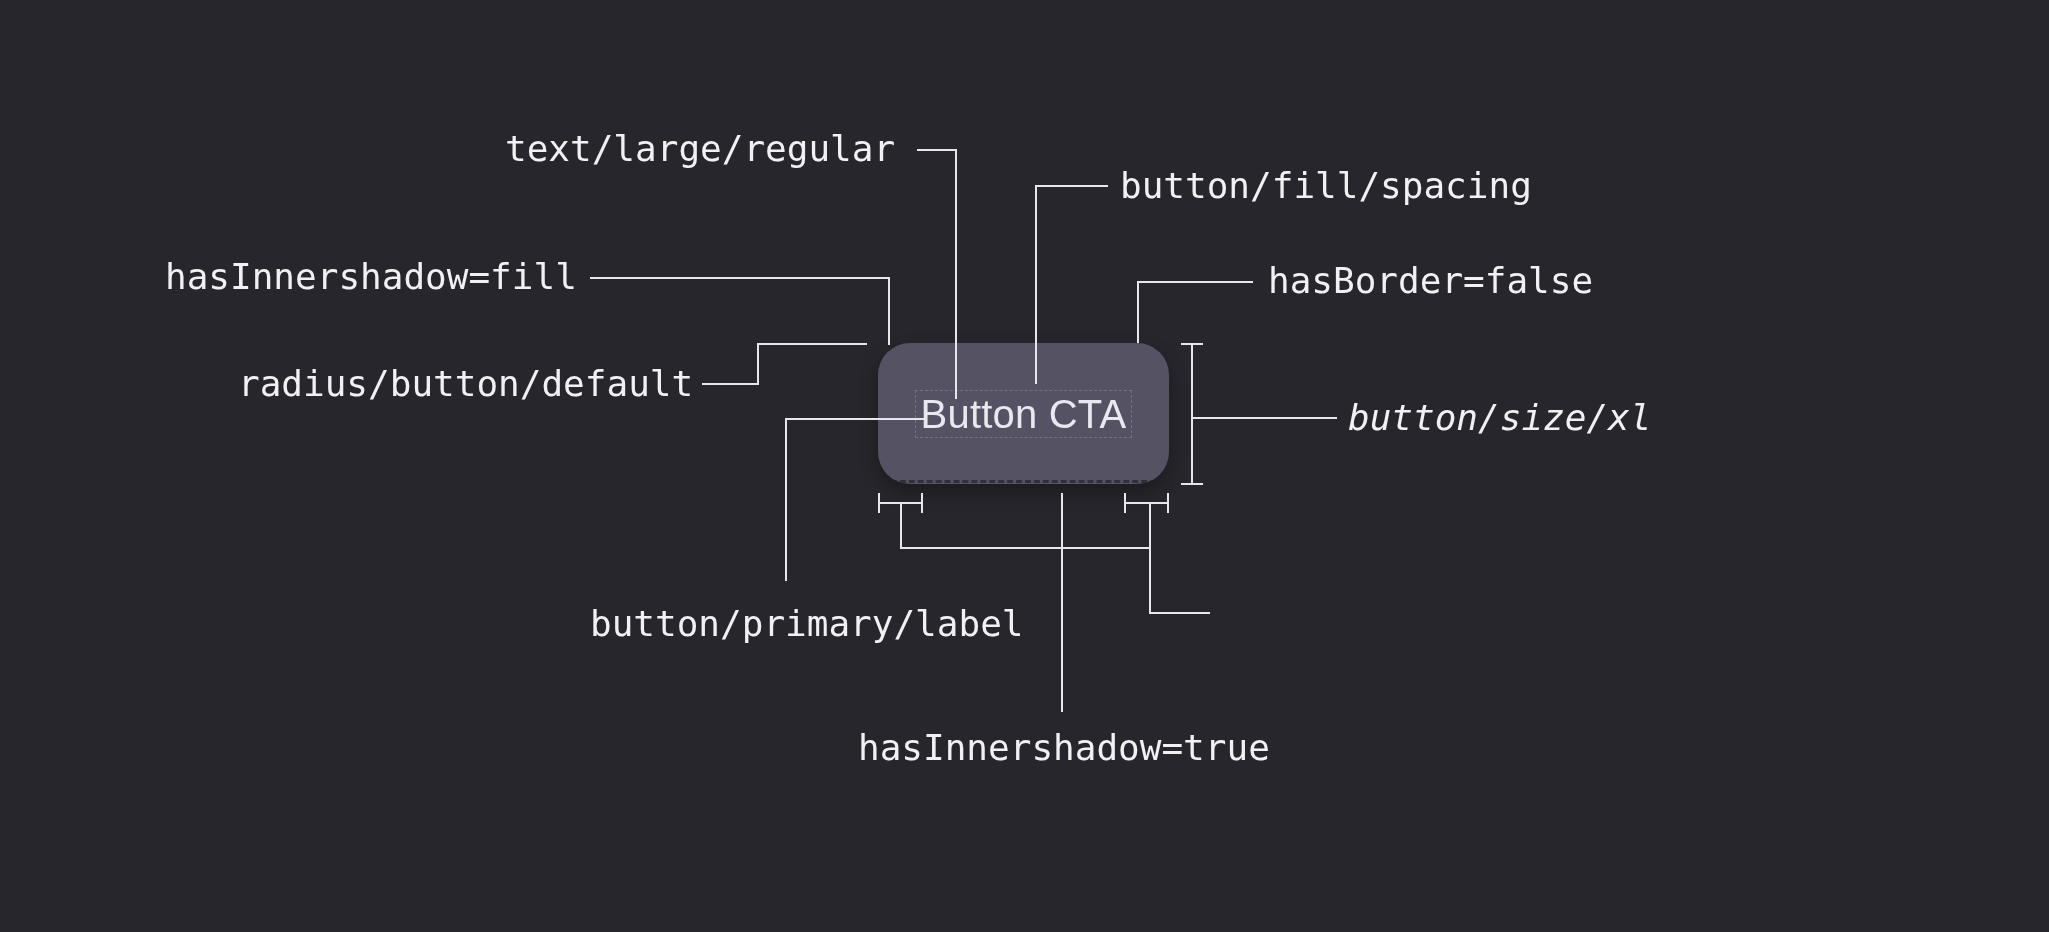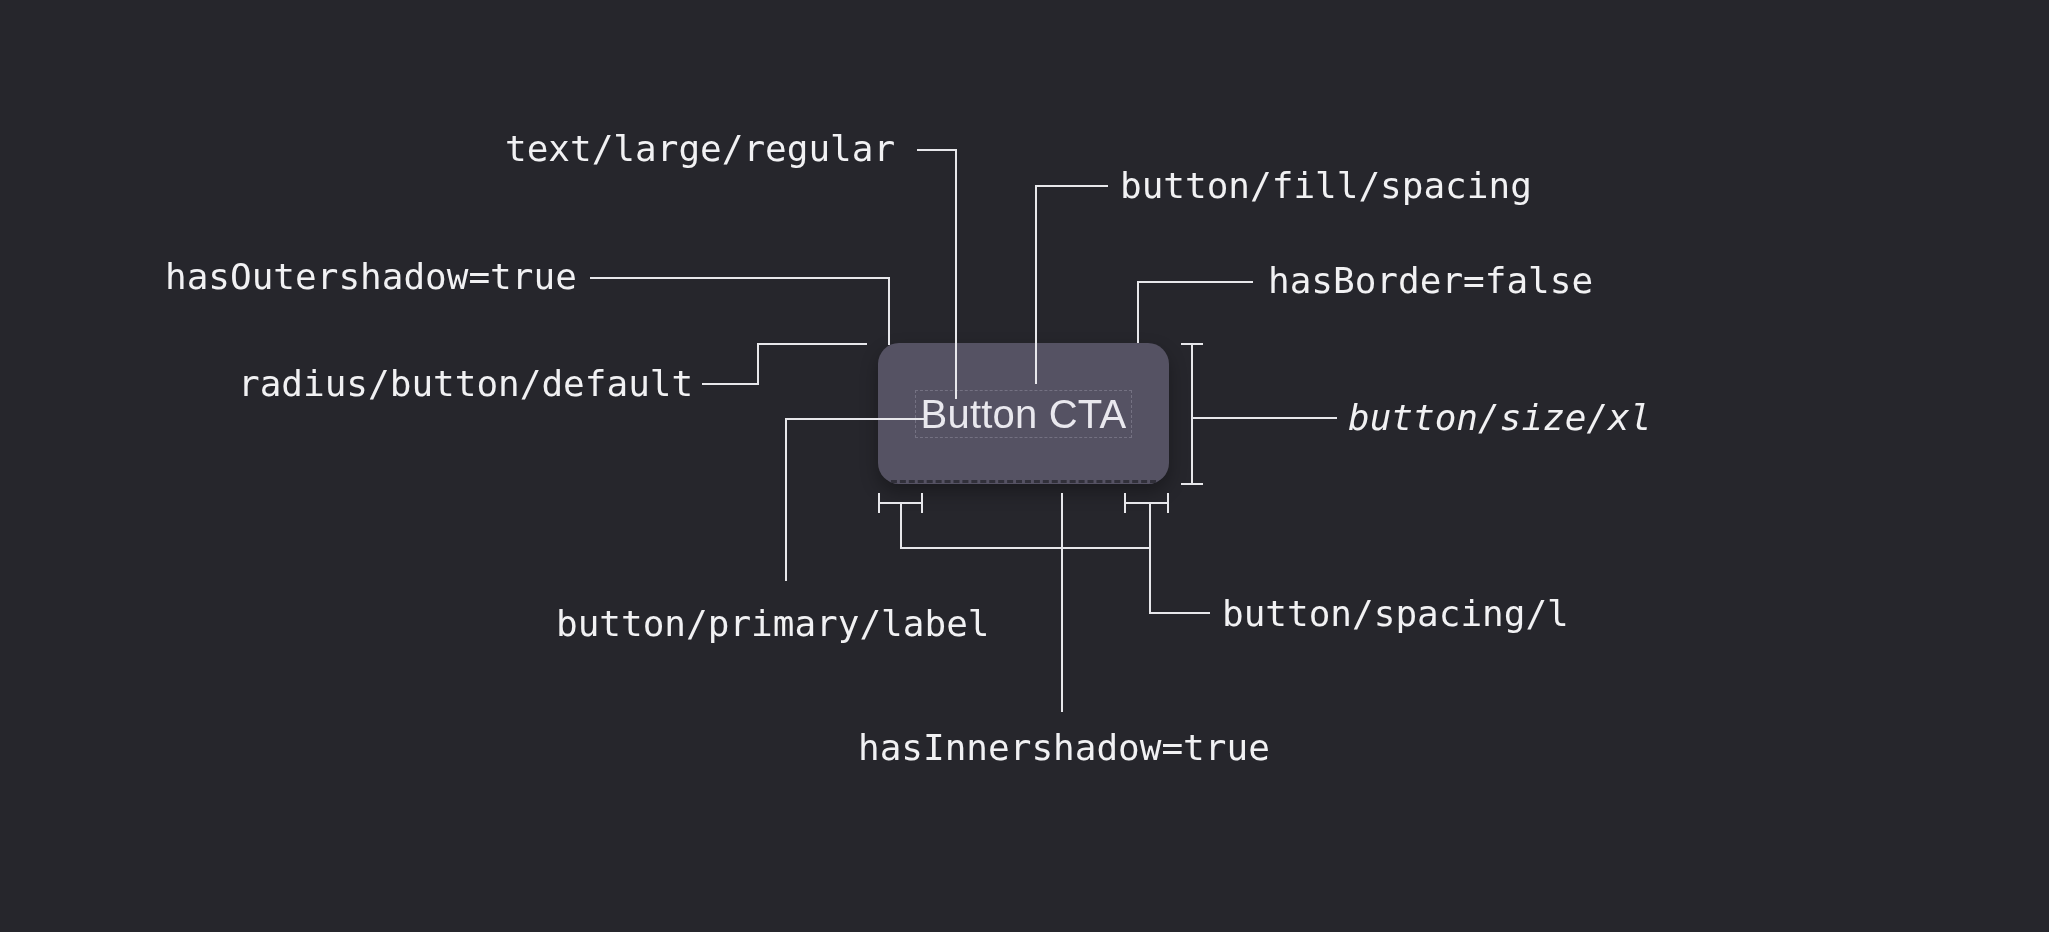--- a/index.html
+++ b/index.html
@@ -38,21 +38,21 @@
     stroke-linecap: butt;
     stroke-linejoin: miter;
   }
   .btn {
     position: absolute;
     left: 878px;
     top: 343px;
     width: 291px;
     height: 141px;
     background: var(--btn-fill);
-    border-radius: 21px;
+    border-radius: 32px;
     display: flex;
     align-items: center;
     justify-content: center;
     box-shadow: 0 8px 18px rgba(0,0,0,0.30);
     overflow: hidden;
     z-index: 1;
   }
   
   .btn::after {
     content: "";
@@ -103,27 +103,26 @@
     <path d="M1125 493 V513 M1168 493 V513 M1125 503 H1168"></path>
     <path d="M901 503 V548 H1150 M1150 503 V613 H1210"></path>
     <path d="M925 419 H786 V581"></path>
     <path d="M1062 493 V712"></path>
   </svg>
 
   <div class="ann" style="left:505px;  top:131px;">text/large/regular</div>
 
   <div class="ann" style="left:1120px; top:168px;">button/fill/spacing</div>
 
-  <div class="ann" style="left:165px;  top:259px;">hasOutershadow=true</div>
+  <div class="ann" style="left:165px;  top:259px;">hasInnershadow=fill</div>
 
   <div class="ann" style="left:238px;  top:366px;text-align:center;">radius/button/default</div>
 
   <div class="ann" style="left:1268px; top:263px;">hasBorder=false</div>
 
   <div class="ann" style="left:1348px; top:400px;font-style:italic;">button/size/xl</div>
 
-  <div class="ann" style="left:556px;  top:606px;text-align:center;">button/primary/label</div>
+  <div class="ann" style="left:590px;  top:606px;text-align:center;">button/primary/label</div>
 
-  <div class="ann" style="left:1222px; top:596px;">button/spacing/l</div>
 
   <div class="ann" style="left:858px;  top:730px;">hasInnershadow=true</div>
 
 </div>
 
 </body></html>

